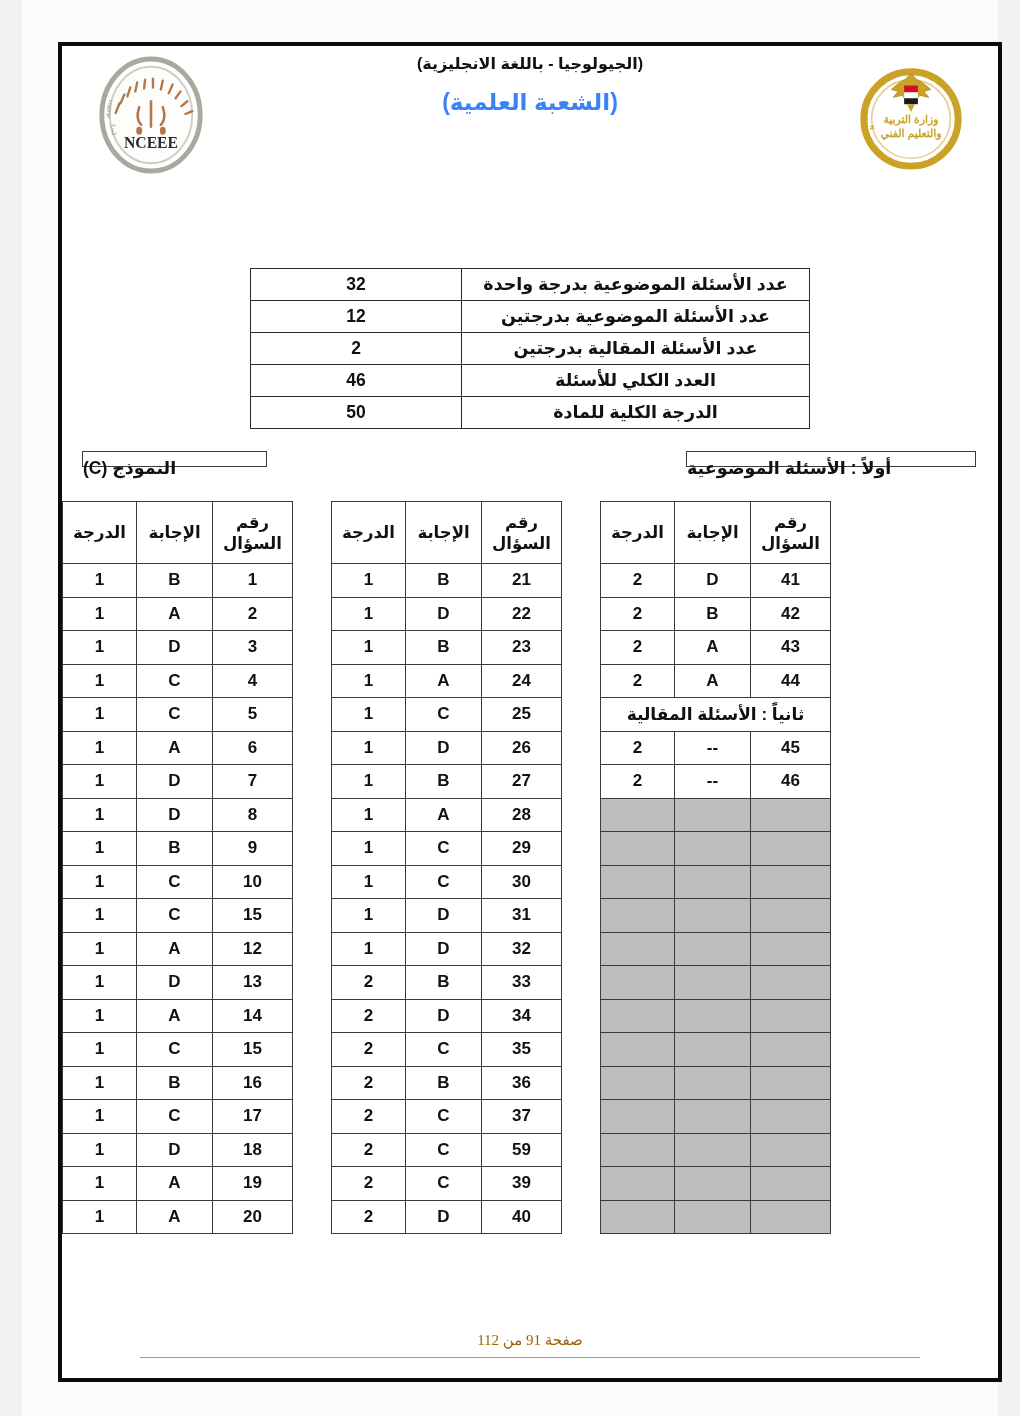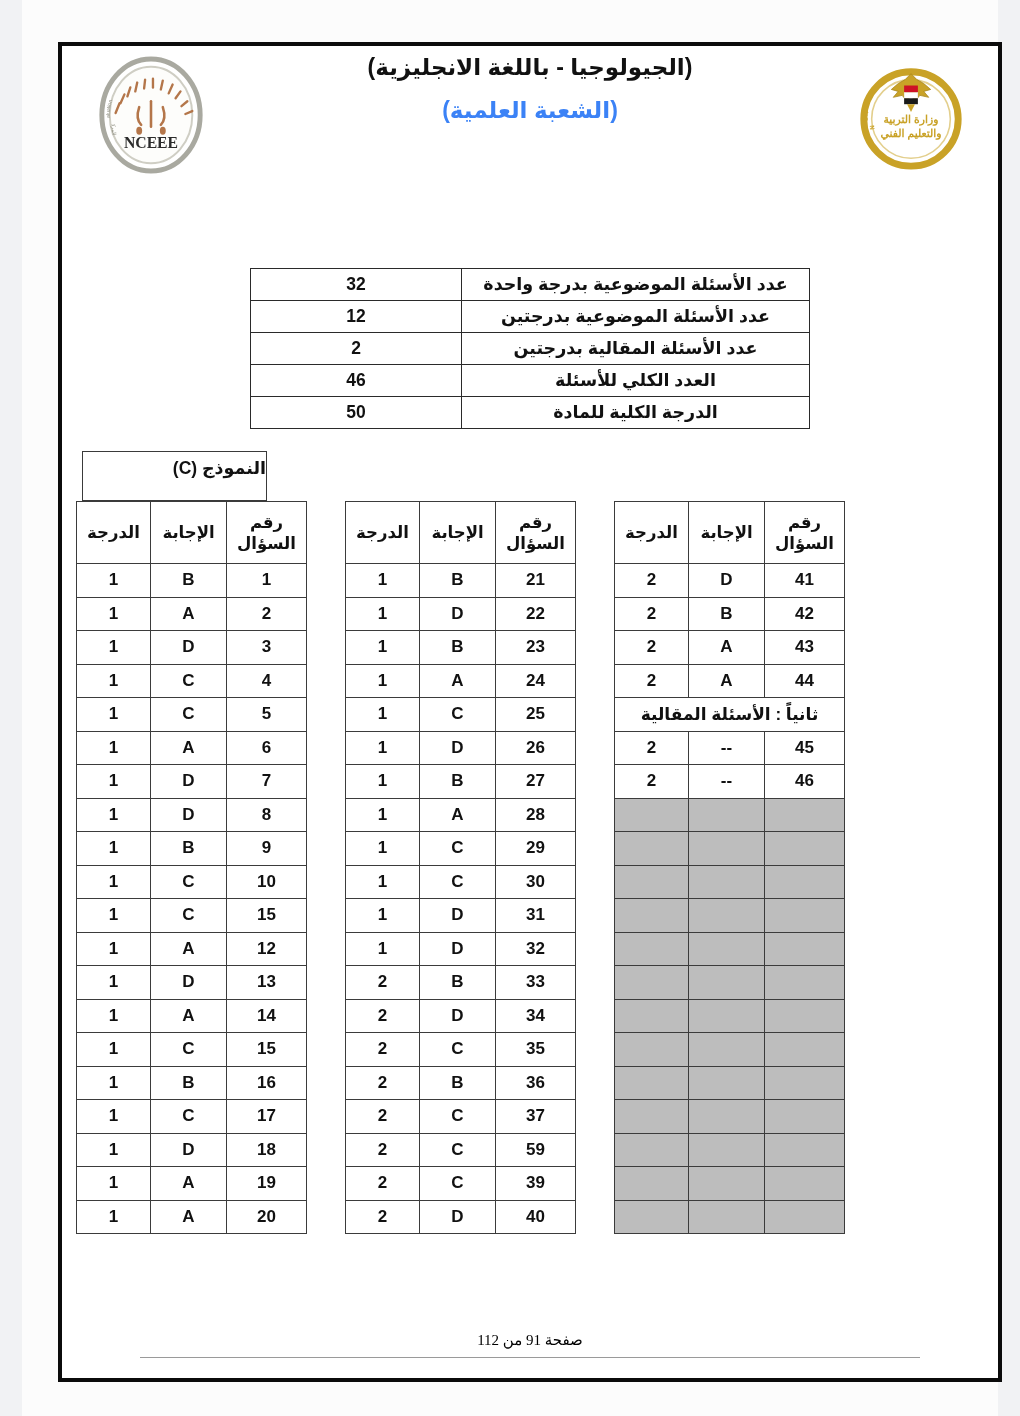--- a/index.html
+++ b/index.html
@@ -70,21 +70,21 @@
     white-space: nowrap;
     margin-bottom: 22px;
   }
   .main-title {
     font-size: 25px;
     font-weight: bold;
     color: #111;
     margin-bottom: 16px;
   }
   .subject-line {
-    font-size: 23px;
+    font-size: 16px;
     font-weight: bold;
     color: #111;
     margin-bottom: 16px;
   }
   .branch-line {
     font-size: 23px;
     font-weight: bold;
     color: #3b82f6;
   }
 
@@ -113,39 +113,39 @@
   
   .banners {
     position: relative;
     height: 46px;
     margin-top: 22px;
   }
   .banner-box {
     position: absolute;
     border: 1.8px solid #3a3a3a;
     background: #fff;
-    height: 50px;
+    height: 16px;
     line-height: 32px;
-    text-align: right;
+    text-align: left;
     font-size: 17.5px;
     font-weight: bold;
     color: #111;
     box-sizing: border-box;
   }
   .banner-objective { right: 22px;  width: 290px; }
   .banner-model     { left: 20px;   width: 185px; }
 
   
   .tables-row {
     display: flex;
     flex-direction: row-reverse;
     justify-content: flex-start;
     align-items: flex-start;
     margin-top: 4px;
-    padding: 0 14px 0 14px;
+    padding: 0 14px 0 0;
     gap: 38px;
   }
   table.ans {
     border-collapse: collapse;
     table-layout: fixed;
     width: 230px;
   }
   table.ans th, table.ans td {
     border: 1.5px solid #3b3b3b;
     text-align: center;
@@ -175,21 +175,21 @@
   
   .footer {
     position: absolute;
     left: 0;
     right: 0;
     bottom: 20px;
     text-align: center;
   }
   .footer-text {
     font-size: 15px;
-    color: #000000;
+    color: #a16207;
     font-family: "Liberation Serif", "DejaVu Serif", serif;
     padding-bottom: 8px;
   }
   .footer-rule {
     margin: 0 78px;
     border-top: 1px solid #9a9a9a;
   }
 </style>
 </head>
 <body>
@@ -290,20 +290,21 @@
             </tr>
             <tr>
               <td class="info-label">الدرجة الكلية للمادة</td>
               <td class="info-value">50</td>
             </tr>
           </tbody>
       </table>
     </div>
 
     <div class="banners">
+      <div class="banner-box banner-objective">أولاً : الأسئلة الموضوعية</div>
       <div class="banner-box banner-model">النموذج (C)</div>
     </div>
 
     <div class="tables-row">
 
       <table class="ans">
         <colgroup>
             <col class="c-q">
             <col class="c-a">
             <col class="c-s">

